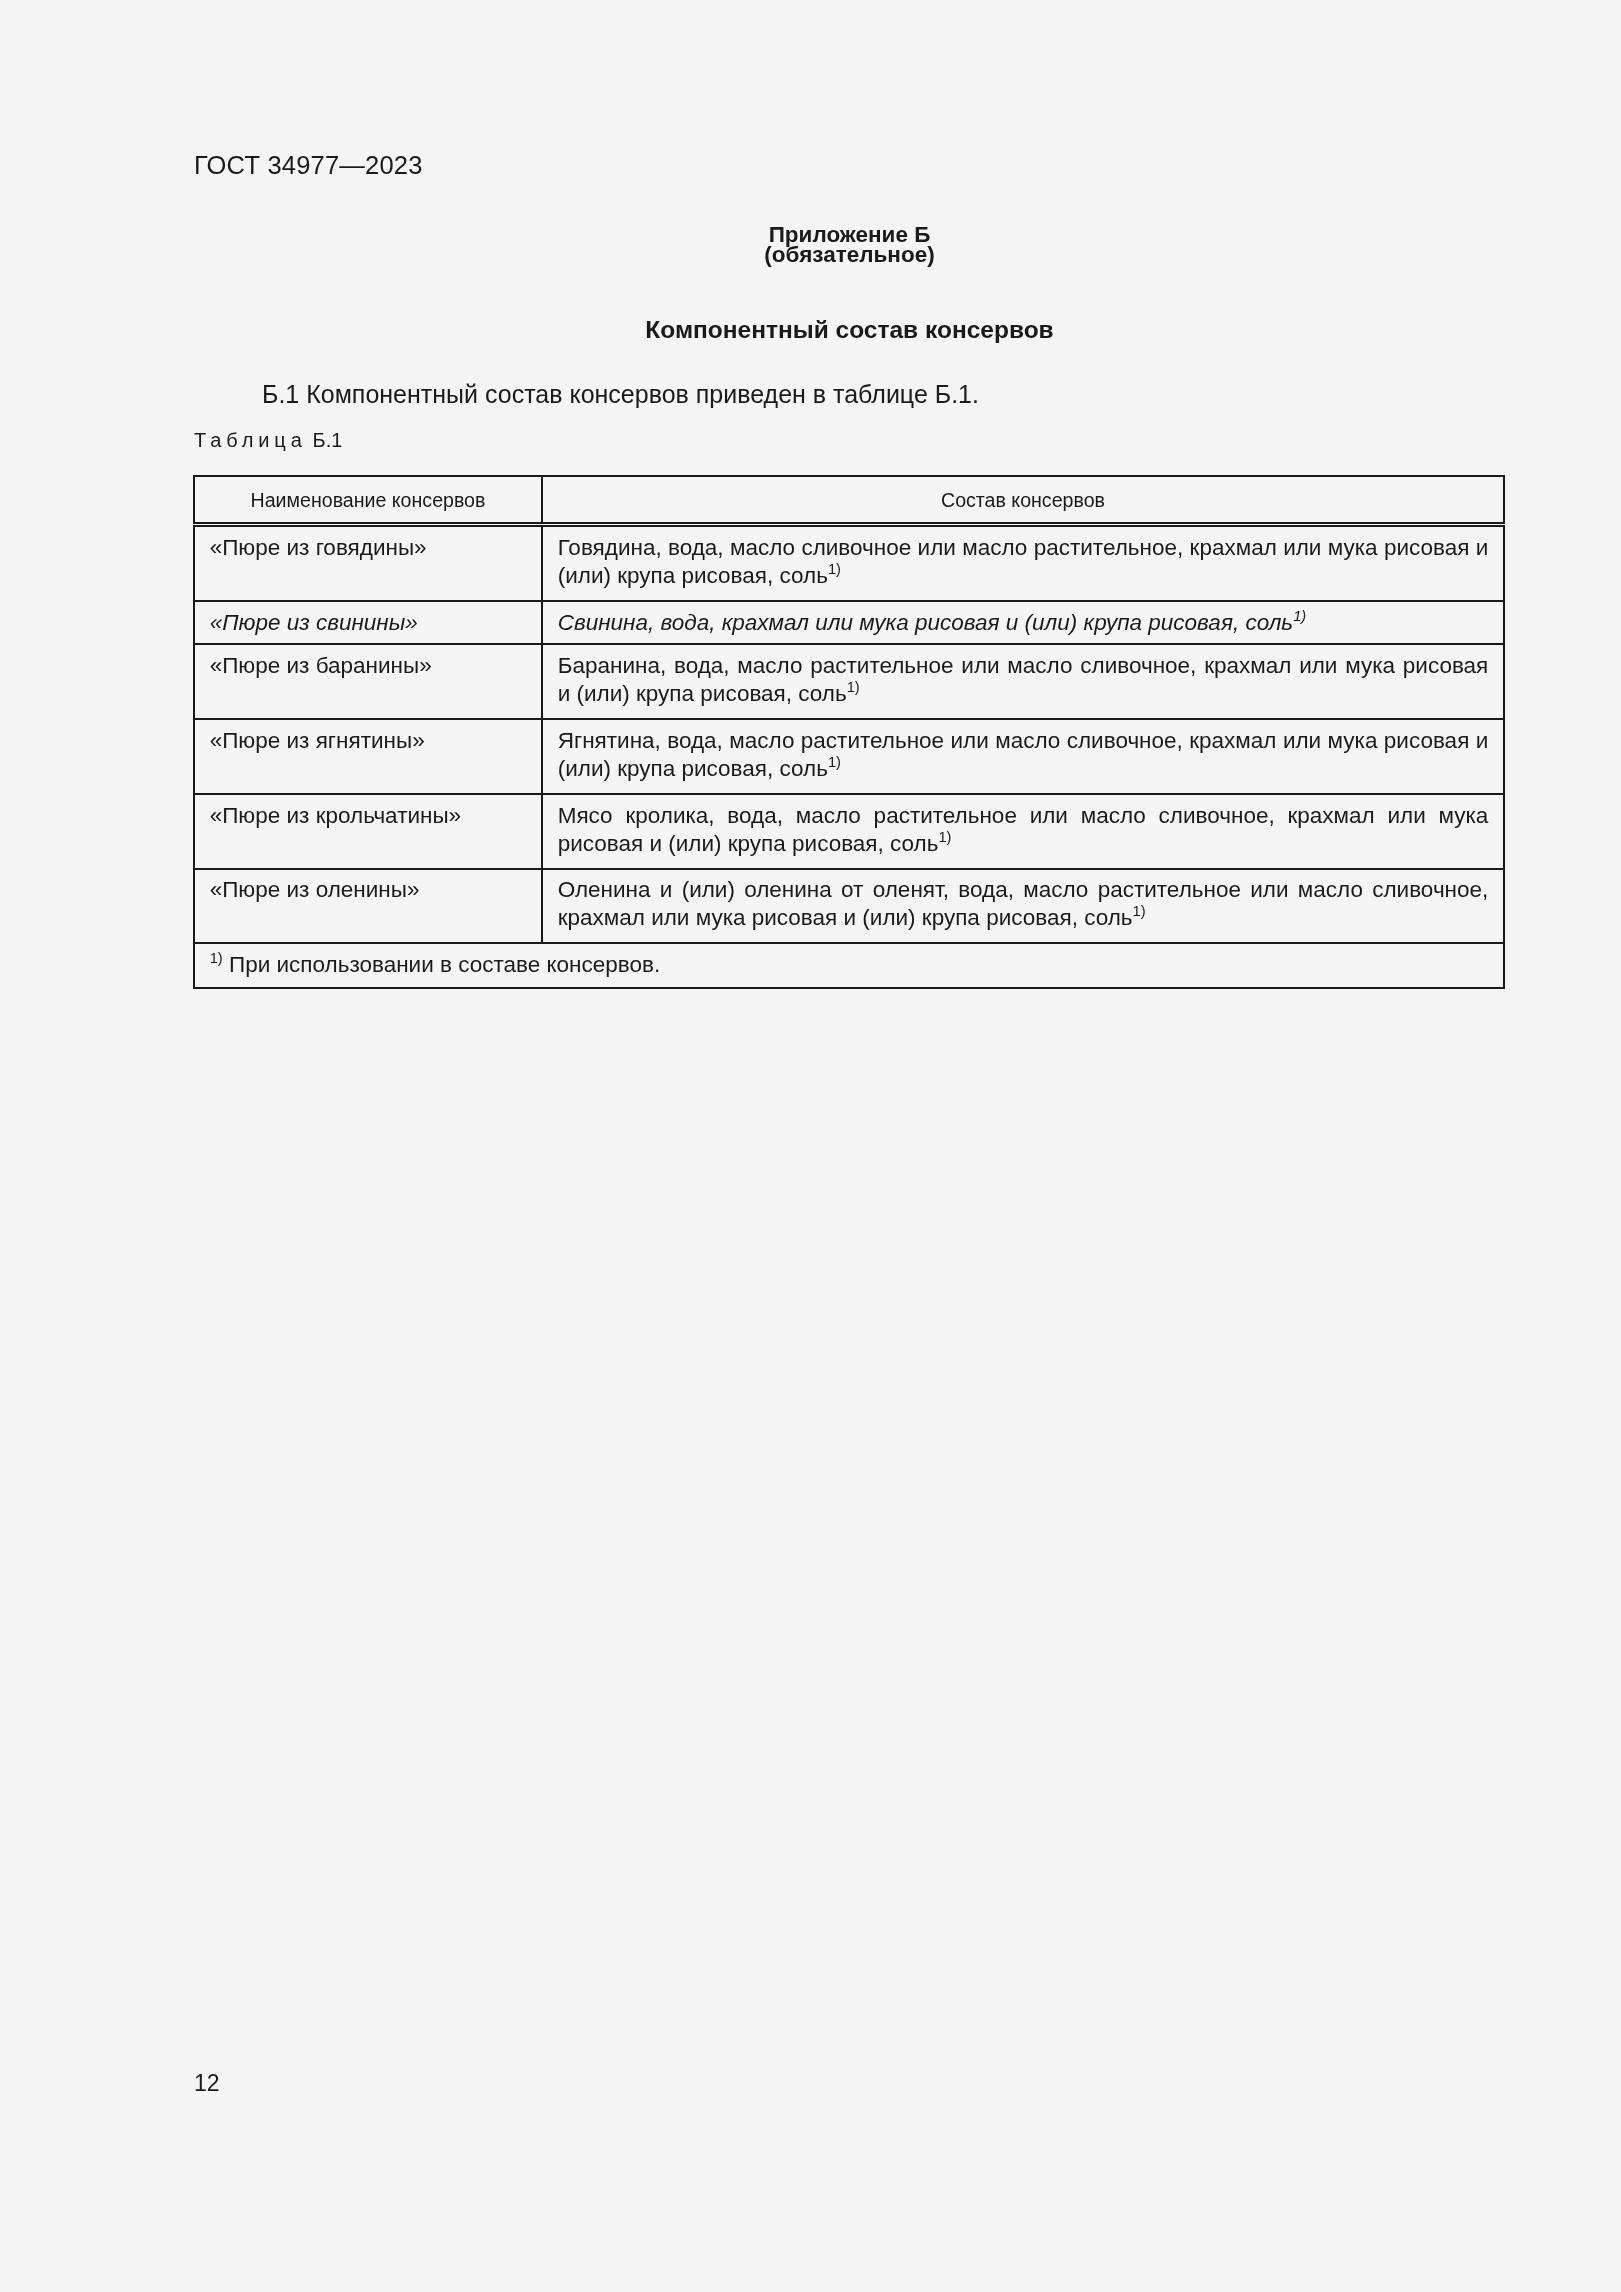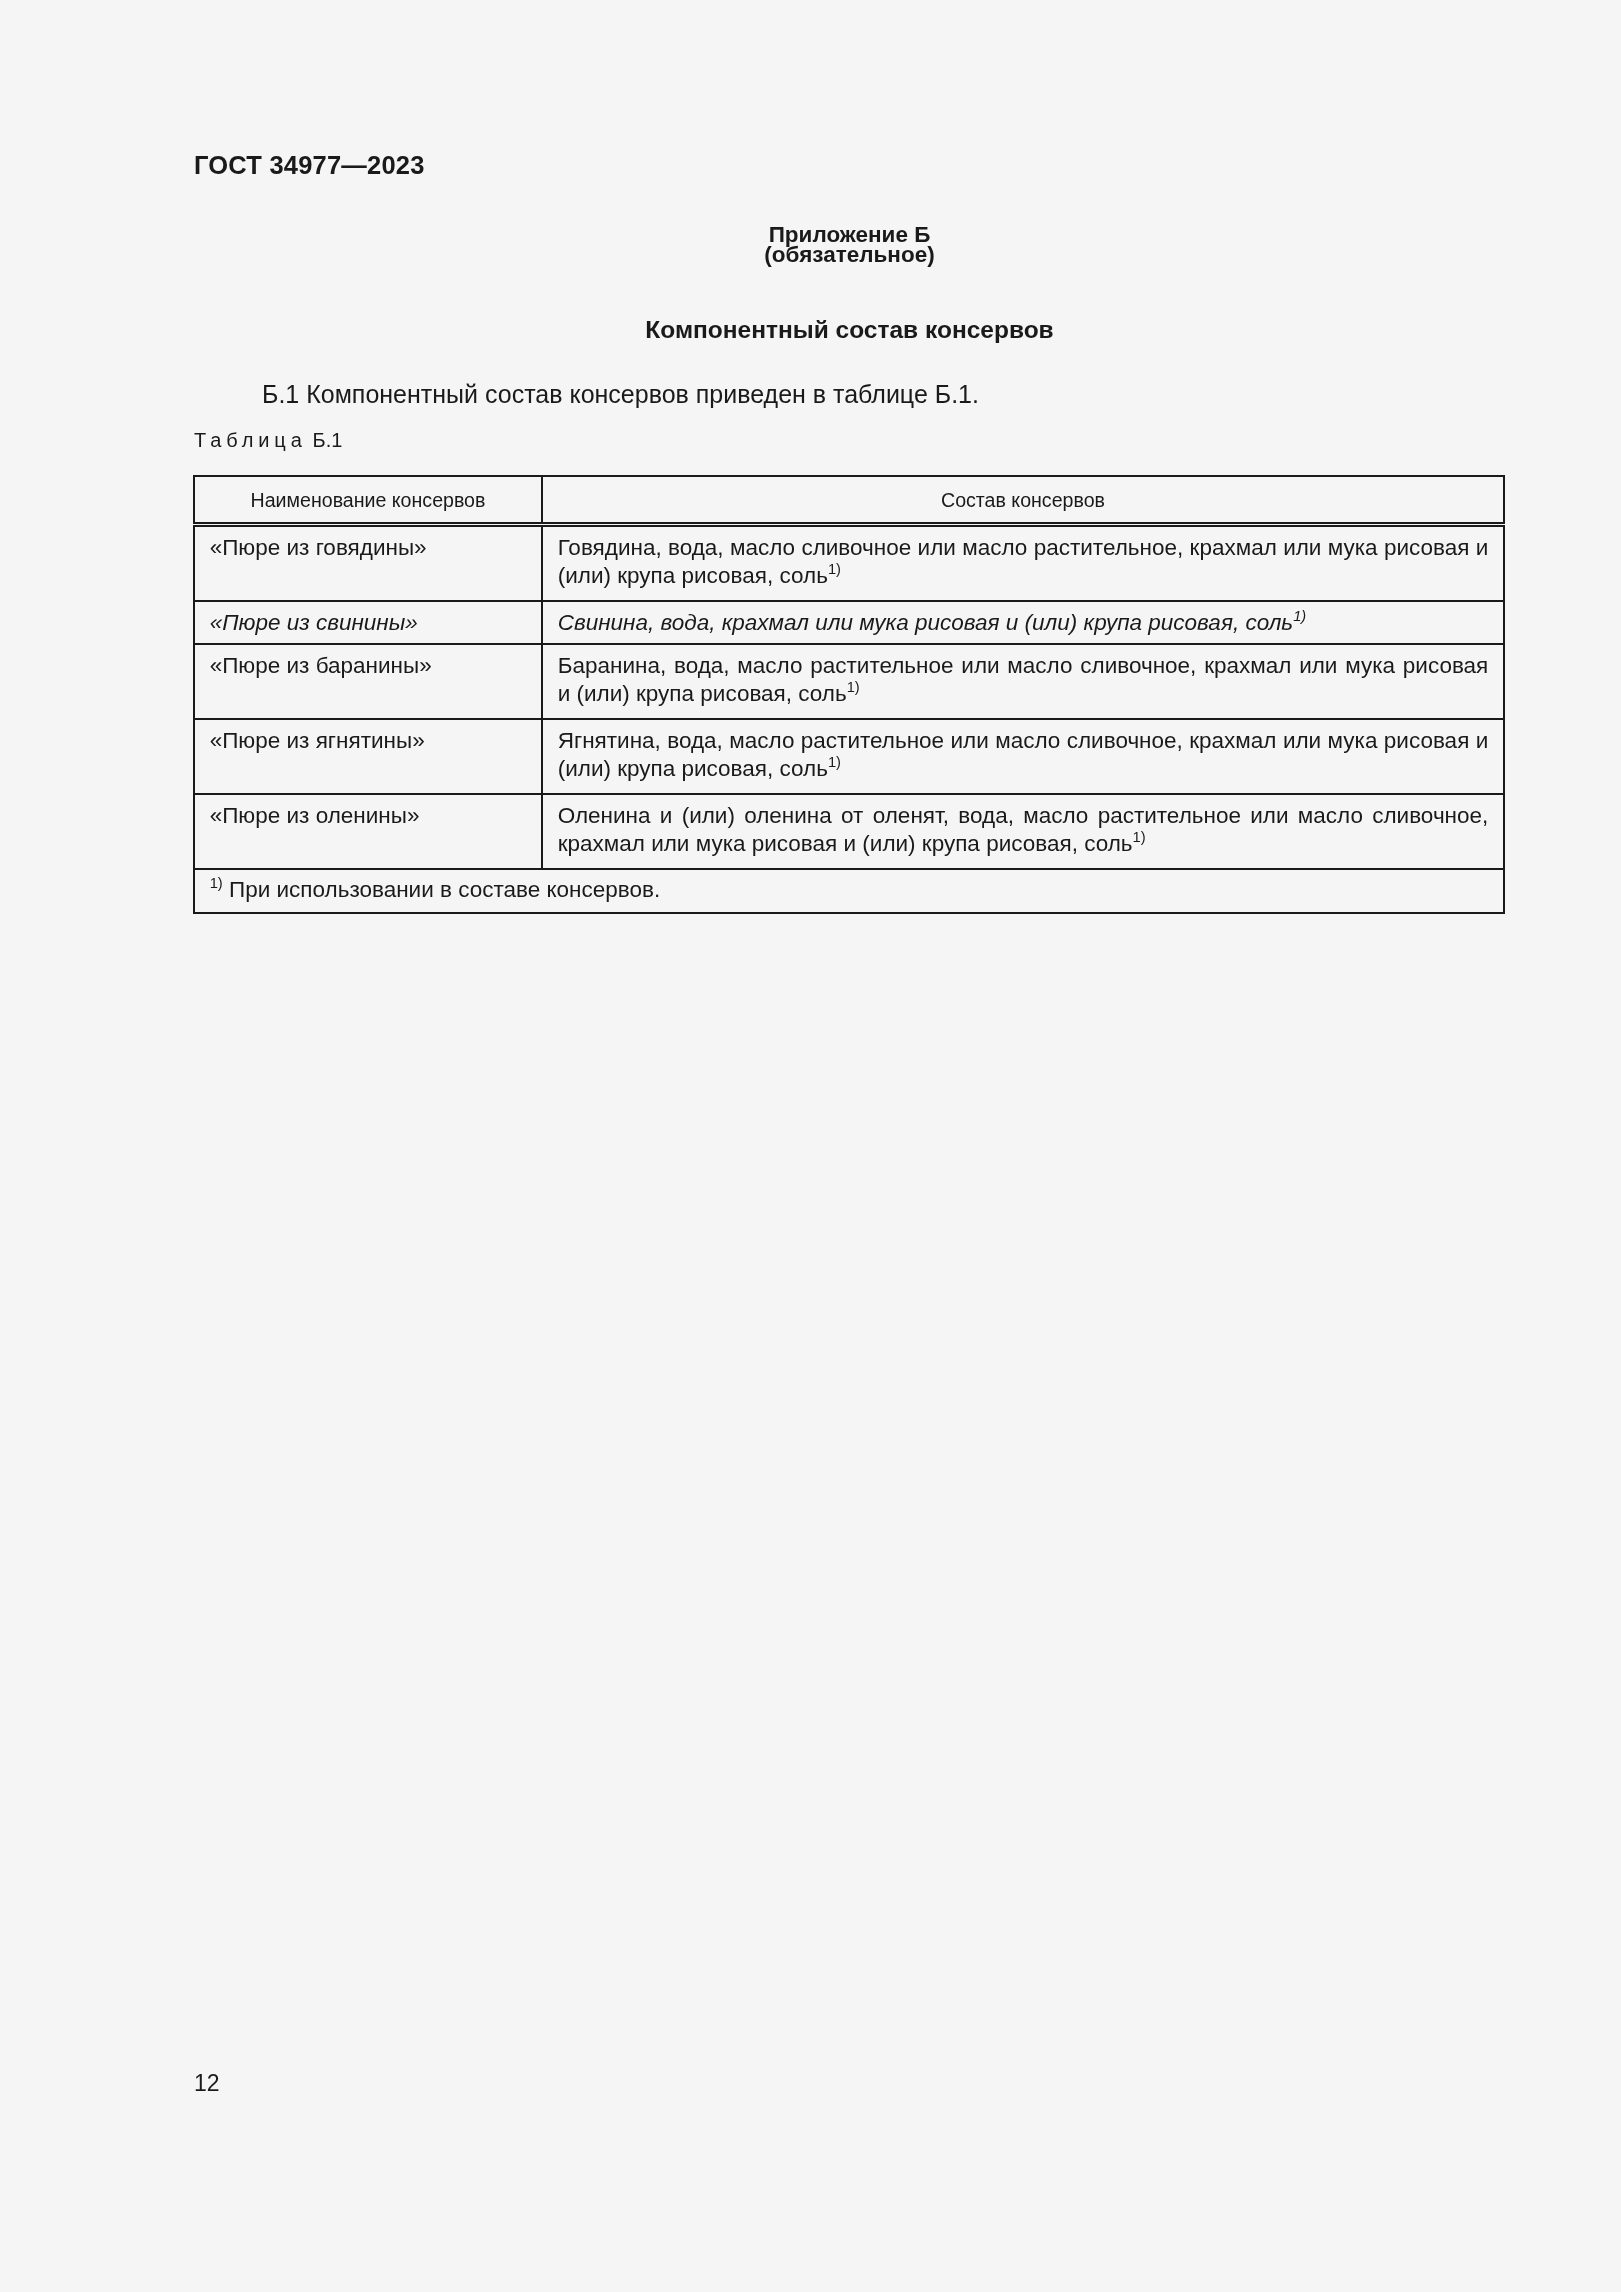--- a/index.html
+++ b/index.html
@@ -7,21 +7,21 @@
     width: 1621px; height: 2293px;
     background: #f5f5f5;
     position: relative;
     font-family: "Liberation Sans", sans-serif;
     color: #1a1a1a;
     overflow: hidden;
   }
   .abs { position: absolute; }
   .doc-code {
     left: 194px; top: 151px;
-    font-size: 25.5px; font-weight: bold;
+    font-size: 25.5px; font-weight: normal;
     letter-spacing: 0.2px;
   }
   .appendix {
     left: 0; width: 1699px; text-align: center;
     font-size: 22.5px; font-weight: bold; line-height: 30px;
   }
   .appendix.l1 { top: 220px; }
   .appendix.l2 { top: 240px; }
   .section-title {
     left: 0; width: 1699px; text-align: center;
@@ -120,20 +120,24 @@
     </tr>
     <tr>
       <td>«Пюре из баранины»</td>
       <td class="desc"><span>Баранина, вода, масло растительное или масло сливочное, крахмал или мука рисовая и (или) крупа рисовая, соль</span><sup>1)</sup></td>
     </tr>
     <tr>
       <td>«Пюре из ягнятины»</td>
       <td class="desc"><span>Ягнятина, вода, масло растительное или масло сливочное, крахмал или мука рисовая и (или) крупа рисовая, соль</span><sup>1)</sup></td>
     </tr>
     <tr>
+      <td>«Пюре из крольчатины»</td>
+      <td class="desc"><span>Мясо кролика, вода, масло растительное или масло сливочное, крахмал или мука рисовая и (или) крупа рисовая, соль</span><sup>1)</sup></td>
+    </tr>
+    <tr>
       <td>«Пюре из оленины»</td>
       <td class="desc"><span>Оленина и (или) оленина от оленят, вода, масло растительное или масло сливочное, крахмал или мука рисовая и (или) крупа рисовая, соль</span><sup>1)</sup></td>
     </tr>
   </tbody>
   <tfoot>
     <tr>
       <td colspan="2"><sup>1)</sup> <span>При использовании в составе консервов.</span></td>
     </tr>
   </tfoot>
 </table>

